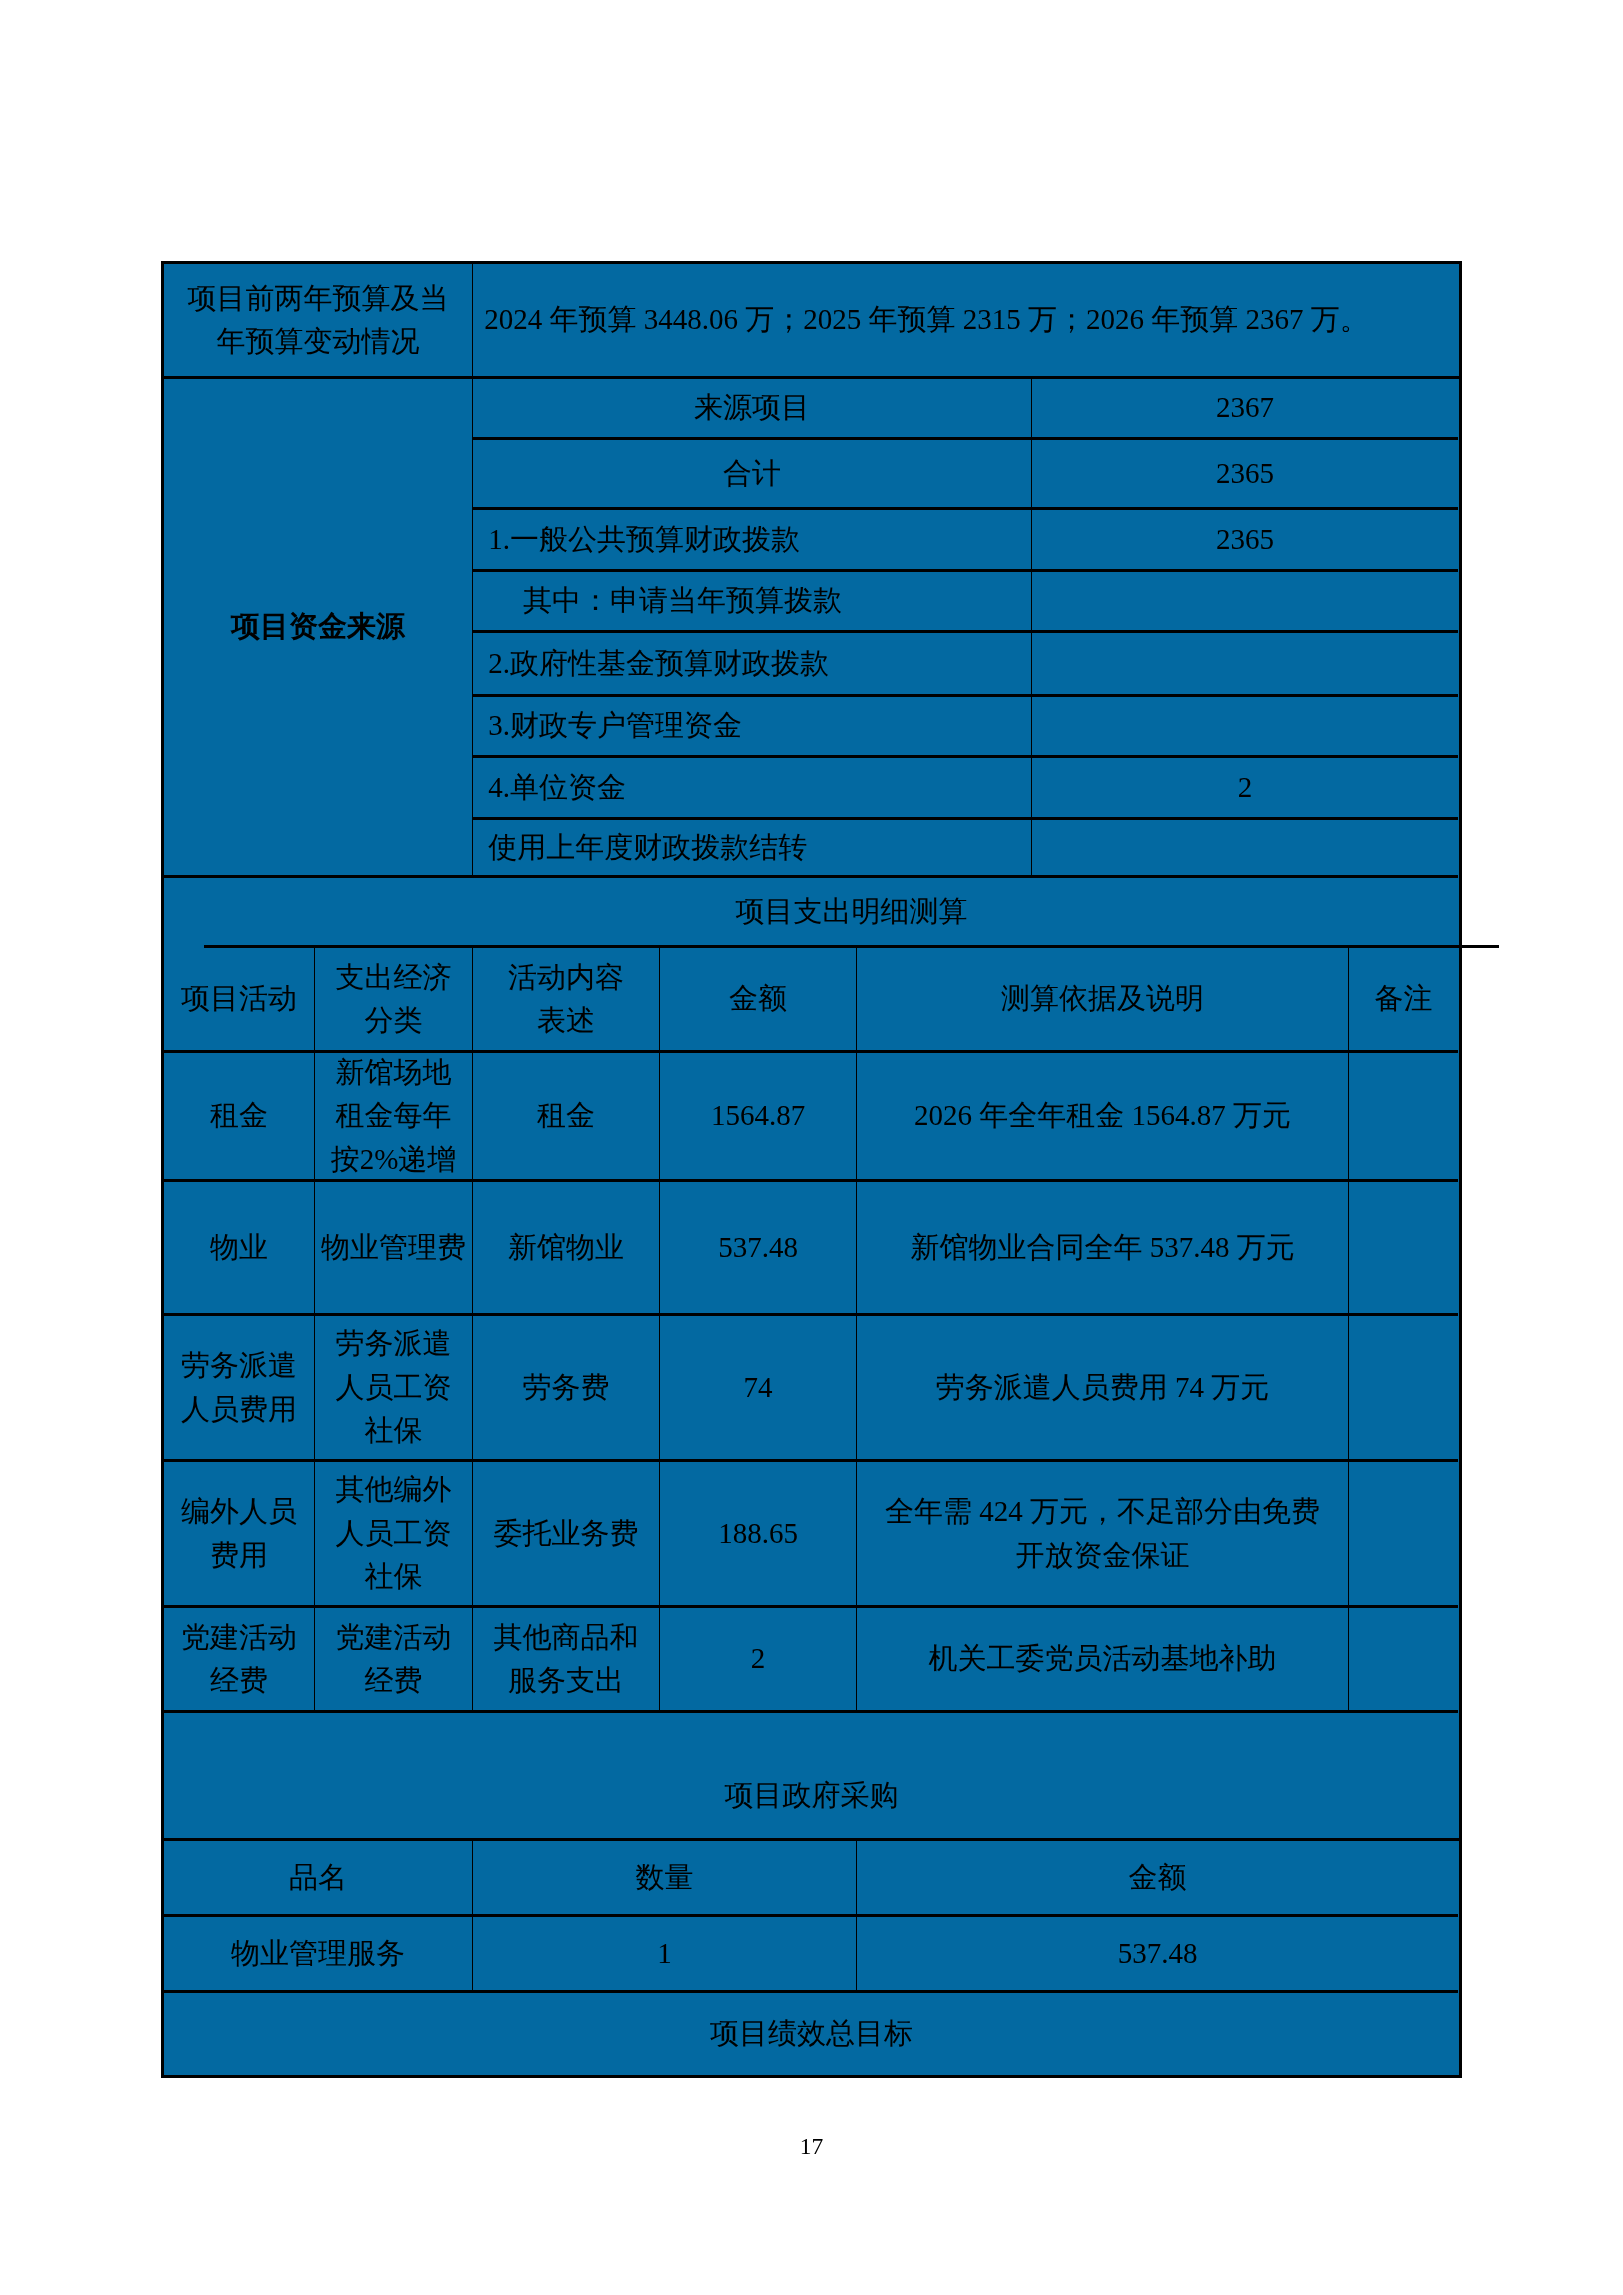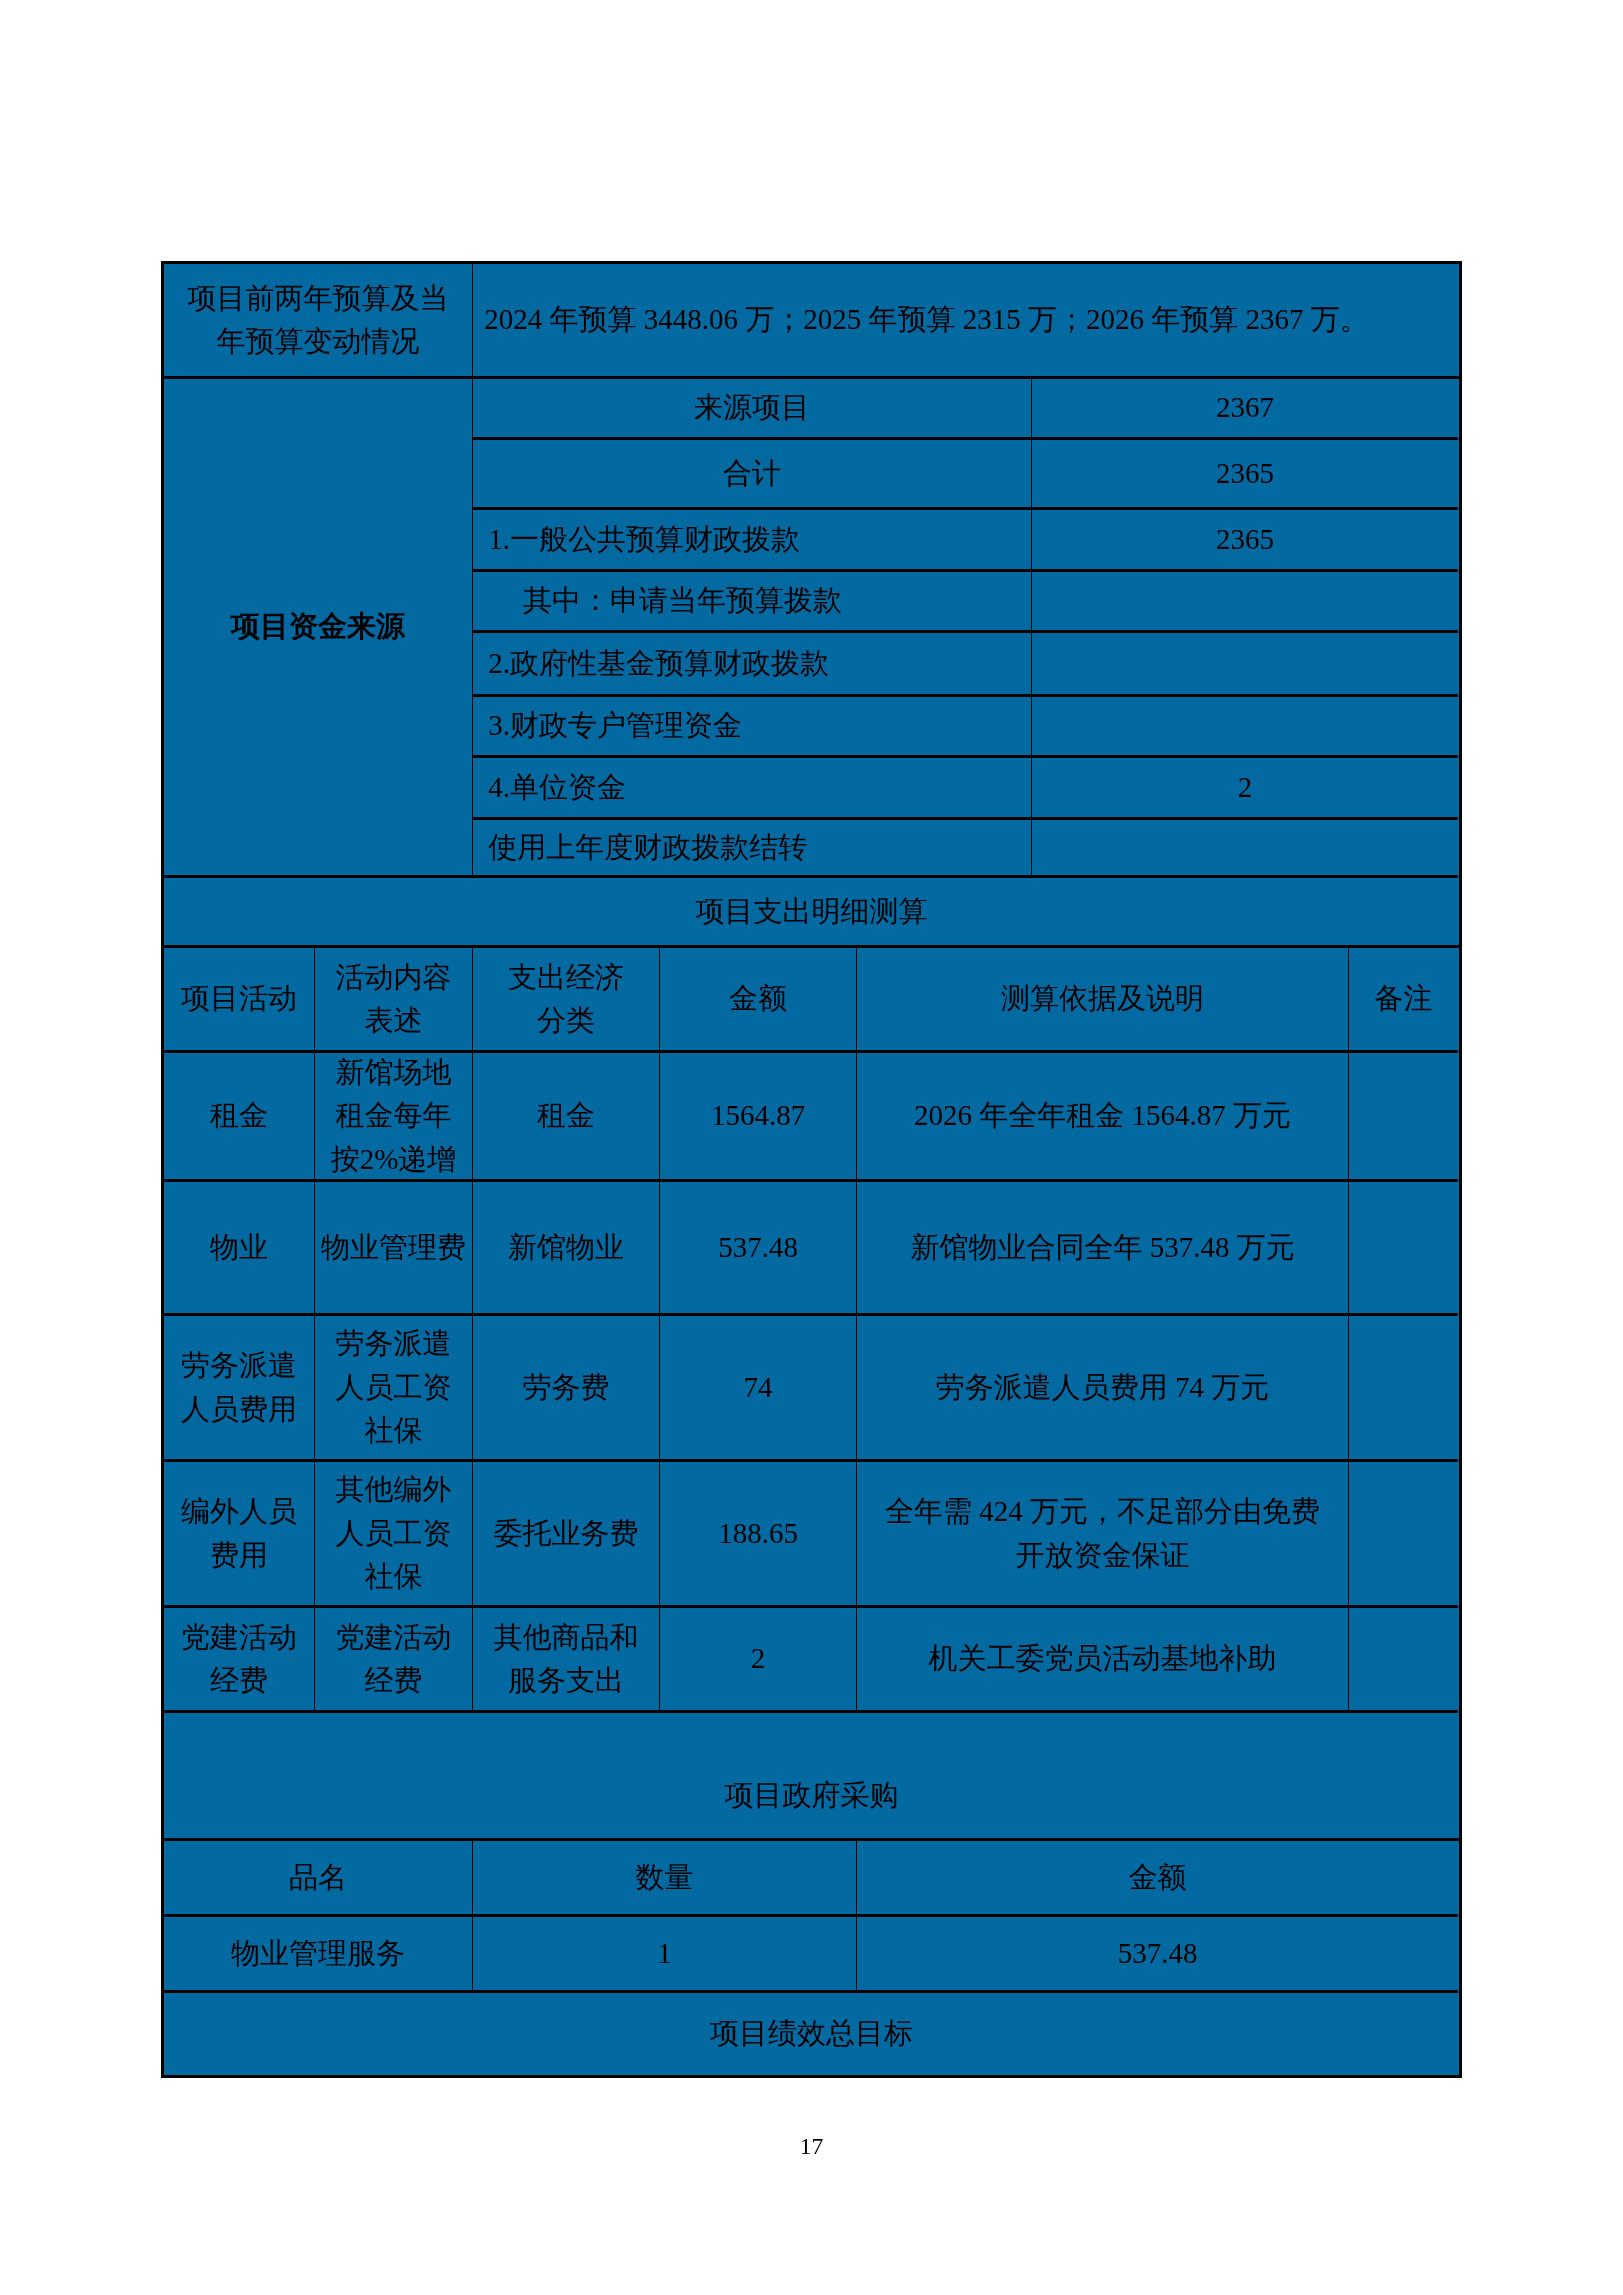--- a/index.html
+++ b/index.html
@@ -12,21 +12,21 @@
   .doc-table {
     position:absolute; left:161px; top:261px;
     width:1301px;
     border:3.1px solid #000;
     background:#0369a1;
   }
   .sec { display:grid; }
   .secA { grid-template-columns:309px 986px; grid-template-rows:115px; }
   .secB { grid-template-columns:309px 559px 426px;
           grid-template-rows:61px 70px 62px 61px 64px 61px 62px 58px; }
-  .secC { grid-template-columns:1295px; grid-template-rows:70px; }
+  .secC { grid-template-columns:1295px; grid-template-rows:70px;margin-left:40px; }
   .secD { grid-template-columns:151px 158px 187px 197px 492px 109px;
           grid-template-rows:105px 129px 134px 146px 146px 105px; }
   .secE { grid-template-columns:1295px; grid-template-rows:87px;margin-top:41px; }
   .secF { grid-template-columns:309px 384px 601px; grid-template-rows:76px 76px; }
   .secG { grid-template-columns:1295px; grid-template-rows:82px; }
   .cell {
     border-right:1.5px solid #000;
     border-bottom:3.1px solid #000;
     display:flex; align-items:center; justify-content:center;
     text-align:center; white-space:pre-line;
@@ -82,24 +82,24 @@
     <div class="cell left">使用上年度财政拨款结转</div>
     <div class="cell lastcol"></div>
   </div>
 
   <div class="sec secC">
     <div class="cell lastcol">项目支出明细测算</div>
   </div>
 
   <div class="sec secD">
     <div class="cell">项目活动</div>
+    <div class="cell">支出经济
+分类</div>
     <div class="cell">活动内容
 表述</div>
-    <div class="cell">支出经济
-分类</div>
     <div class="cell">金额</div>
     <div class="cell">测算依据及说明</div>
     <div class="cell lastcol">备注</div>
 
     <div class="cell">租金</div>
     <div class="cell">新馆场地
 租金每年
 按2%递增</div>
     <div class="cell">租金</div>
     <div class="cell">1564.87</div>

